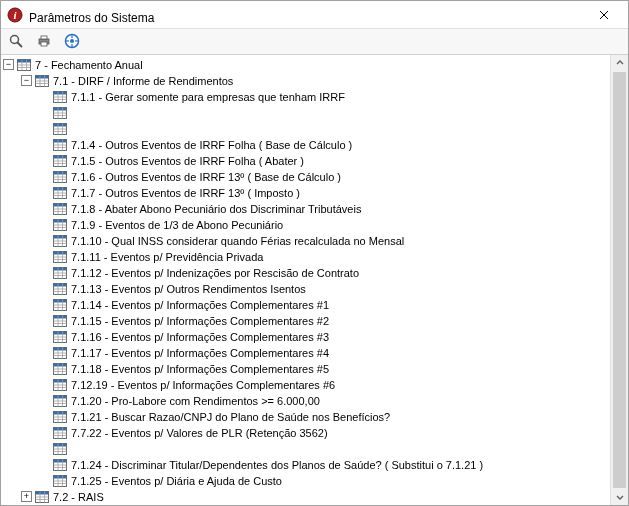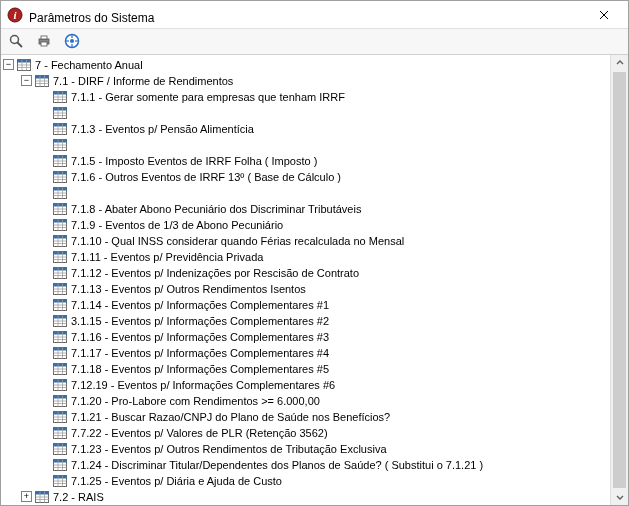--- a/index.html
+++ b/index.html
@@ -258,48 +258,48 @@
                     <div class="row">
                       <span class="expander empty"></span>
                       <span class="node-icon"><svg viewBox="0 0 14 12" width="14" height="12">
                           <rect x="0.5" y="0.5" width="13" height="11" fill="#fff" stroke="#6a6a6a" stroke-width="1"></rect>
                           <rect x="0.5" y="0.5" width="13" height="3" fill="#3a6ea5"></rect>
                           <line x1="0.5" y1="6" x2="13.5" y2="6" stroke="#a0a0a0" stroke-width="0.8"></line>
                           <line x1="0.5" y1="8.5" x2="13.5" y2="8.5" stroke="#a0a0a0" stroke-width="0.8"></line>
                           <line x1="5" y1="0.5" x2="5" y2="11.5" stroke="#a0a0a0" stroke-width="0.8"></line>
                           <line x1="9.5" y1="0.5" x2="9.5" y2="11.5" stroke="#a0a0a0" stroke-width="0.8"></line>
                         </svg></span>
-                      <span class="node-label">7.1.3 - Eventos p/ Pensão Alimentícia</span>
-                    </div>
-                  </li>
-                  <li class="node">
-                    <div class="row">
-                      <span class="expander empty"></span>
-                      <span class="node-icon"><svg viewBox="0 0 14 12" width="14" height="12">
-                          <rect x="0.5" y="0.5" width="13" height="11" fill="#fff" stroke="#6a6a6a" stroke-width="1"></rect>
-                          <rect x="0.5" y="0.5" width="13" height="3" fill="#3a6ea5"></rect>
-                          <line x1="0.5" y1="6" x2="13.5" y2="6" stroke="#a0a0a0" stroke-width="0.8"></line>
-                          <line x1="0.5" y1="8.5" x2="13.5" y2="8.5" stroke="#a0a0a0" stroke-width="0.8"></line>
-                          <line x1="5" y1="0.5" x2="5" y2="11.5" stroke="#a0a0a0" stroke-width="0.8"></line>
-                          <line x1="9.5" y1="0.5" x2="9.5" y2="11.5" stroke="#a0a0a0" stroke-width="0.8"></line>
-                        </svg></span>
-                    </div>
-                  </li>
-                  <li class="node">
-                    <div class="row">
-                      <span class="expander empty"></span>
-                      <span class="node-icon"><svg viewBox="0 0 14 12" width="14" height="12">
-                          <rect x="0.5" y="0.5" width="13" height="11" fill="#fff" stroke="#6a6a6a" stroke-width="1"></rect>
-                          <rect x="0.5" y="0.5" width="13" height="3" fill="#3a6ea5"></rect>
-                          <line x1="0.5" y1="6" x2="13.5" y2="6" stroke="#a0a0a0" stroke-width="0.8"></line>
-                          <line x1="0.5" y1="8.5" x2="13.5" y2="8.5" stroke="#a0a0a0" stroke-width="0.8"></line>
-                          <line x1="5" y1="0.5" x2="5" y2="11.5" stroke="#a0a0a0" stroke-width="0.8"></line>
-                          <line x1="9.5" y1="0.5" x2="9.5" y2="11.5" stroke="#a0a0a0" stroke-width="0.8"></line>
-                        </svg></span>
-                      <span class="node-label">7.1.5 - Imposto Eventos de IRRF Folha ( Imposto )</span>
+                    </div>
+                  </li>
+                  <li class="node">
+                    <div class="row">
+                      <span class="expander empty"></span>
+                      <span class="node-icon"><svg viewBox="0 0 14 12" width="14" height="12">
+                          <rect x="0.5" y="0.5" width="13" height="11" fill="#fff" stroke="#6a6a6a" stroke-width="1"></rect>
+                          <rect x="0.5" y="0.5" width="13" height="3" fill="#3a6ea5"></rect>
+                          <line x1="0.5" y1="6" x2="13.5" y2="6" stroke="#a0a0a0" stroke-width="0.8"></line>
+                          <line x1="0.5" y1="8.5" x2="13.5" y2="8.5" stroke="#a0a0a0" stroke-width="0.8"></line>
+                          <line x1="5" y1="0.5" x2="5" y2="11.5" stroke="#a0a0a0" stroke-width="0.8"></line>
+                          <line x1="9.5" y1="0.5" x2="9.5" y2="11.5" stroke="#a0a0a0" stroke-width="0.8"></line>
+                        </svg></span>
+                      <span class="node-label">7.1.4 - Outros Eventos de IRRF Folha ( Base de Cálculo )</span>
+                    </div>
+                  </li>
+                  <li class="node">
+                    <div class="row">
+                      <span class="expander empty"></span>
+                      <span class="node-icon"><svg viewBox="0 0 14 12" width="14" height="12">
+                          <rect x="0.5" y="0.5" width="13" height="11" fill="#fff" stroke="#6a6a6a" stroke-width="1"></rect>
+                          <rect x="0.5" y="0.5" width="13" height="3" fill="#3a6ea5"></rect>
+                          <line x1="0.5" y1="6" x2="13.5" y2="6" stroke="#a0a0a0" stroke-width="0.8"></line>
+                          <line x1="0.5" y1="8.5" x2="13.5" y2="8.5" stroke="#a0a0a0" stroke-width="0.8"></line>
+                          <line x1="5" y1="0.5" x2="5" y2="11.5" stroke="#a0a0a0" stroke-width="0.8"></line>
+                          <line x1="9.5" y1="0.5" x2="9.5" y2="11.5" stroke="#a0a0a0" stroke-width="0.8"></line>
+                        </svg></span>
+                      <span class="node-label">7.1.5 - Outros Eventos de IRRF Folha ( Abater )</span>
                     </div>
                   </li>
                   <li class="node">
                     <div class="row">
                       <span class="expander empty"></span>
                       <span class="node-icon"><svg viewBox="0 0 14 12" width="14" height="12">
                           <rect x="0.5" y="0.5" width="13" height="11" fill="#fff" stroke="#6a6a6a" stroke-width="1"></rect>
                           <rect x="0.5" y="0.5" width="13" height="3" fill="#3a6ea5"></rect>
                           <line x1="0.5" y1="6" x2="13.5" y2="6" stroke="#a0a0a0" stroke-width="0.8"></line>
                           <line x1="0.5" y1="8.5" x2="13.5" y2="8.5" stroke="#a0a0a0" stroke-width="0.8"></line>
@@ -313,20 +313,21 @@
                     <div class="row">
                       <span class="expander empty"></span>
                       <span class="node-icon"><svg viewBox="0 0 14 12" width="14" height="12">
                           <rect x="0.5" y="0.5" width="13" height="11" fill="#fff" stroke="#6a6a6a" stroke-width="1"></rect>
                           <rect x="0.5" y="0.5" width="13" height="3" fill="#3a6ea5"></rect>
                           <line x1="0.5" y1="6" x2="13.5" y2="6" stroke="#a0a0a0" stroke-width="0.8"></line>
                           <line x1="0.5" y1="8.5" x2="13.5" y2="8.5" stroke="#a0a0a0" stroke-width="0.8"></line>
                           <line x1="5" y1="0.5" x2="5" y2="11.5" stroke="#a0a0a0" stroke-width="0.8"></line>
                           <line x1="9.5" y1="0.5" x2="9.5" y2="11.5" stroke="#a0a0a0" stroke-width="0.8"></line>
                         </svg></span>
+                      <span class="node-label">7.1.7 - Outros Eventos de IRRF 13º ( Imposto )</span>
                     </div>
                   </li>
                   <li class="node">
                     <div class="row">
                       <span class="expander empty"></span>
                       <span class="node-icon"><svg viewBox="0 0 14 12" width="14" height="12">
                           <rect x="0.5" y="0.5" width="13" height="11" fill="#fff" stroke="#6a6a6a" stroke-width="1"></rect>
                           <rect x="0.5" y="0.5" width="13" height="3" fill="#3a6ea5"></rect>
                           <line x1="0.5" y1="6" x2="13.5" y2="6" stroke="#a0a0a0" stroke-width="0.8"></line>
                           <line x1="0.5" y1="8.5" x2="13.5" y2="8.5" stroke="#a0a0a0" stroke-width="0.8"></line>
@@ -424,21 +425,21 @@
                     <div class="row">
                       <span class="expander empty"></span>
                       <span class="node-icon"><svg viewBox="0 0 14 12" width="14" height="12">
                           <rect x="0.5" y="0.5" width="13" height="11" fill="#fff" stroke="#6a6a6a" stroke-width="1"></rect>
                           <rect x="0.5" y="0.5" width="13" height="3" fill="#3a6ea5"></rect>
                           <line x1="0.5" y1="6" x2="13.5" y2="6" stroke="#a0a0a0" stroke-width="0.8"></line>
                           <line x1="0.5" y1="8.5" x2="13.5" y2="8.5" stroke="#a0a0a0" stroke-width="0.8"></line>
                           <line x1="5" y1="0.5" x2="5" y2="11.5" stroke="#a0a0a0" stroke-width="0.8"></line>
                           <line x1="9.5" y1="0.5" x2="9.5" y2="11.5" stroke="#a0a0a0" stroke-width="0.8"></line>
                         </svg></span>
-                      <span class="node-label">3.1.15 - Eventos p/ Informações Complementares #2</span>
+                      <span class="node-label">7.1.15 - Eventos p/ Informações Complementares #2</span>
                     </div>
                   </li>
                   <li class="node">
                     <div class="row">
                       <span class="expander empty"></span>
                       <span class="node-icon"><svg viewBox="0 0 14 12" width="14" height="12">
                           <rect x="0.5" y="0.5" width="13" height="11" fill="#fff" stroke="#6a6a6a" stroke-width="1"></rect>
                           <rect x="0.5" y="0.5" width="13" height="3" fill="#3a6ea5"></rect>
                           <line x1="0.5" y1="6" x2="13.5" y2="6" stroke="#a0a0a0" stroke-width="0.8"></line>
                           <line x1="0.5" y1="8.5" x2="13.5" y2="8.5" stroke="#a0a0a0" stroke-width="0.8"></line>
@@ -536,21 +537,20 @@
                     <div class="row">
                       <span class="expander empty"></span>
                       <span class="node-icon"><svg viewBox="0 0 14 12" width="14" height="12">
                           <rect x="0.5" y="0.5" width="13" height="11" fill="#fff" stroke="#6a6a6a" stroke-width="1"></rect>
                           <rect x="0.5" y="0.5" width="13" height="3" fill="#3a6ea5"></rect>
                           <line x1="0.5" y1="6" x2="13.5" y2="6" stroke="#a0a0a0" stroke-width="0.8"></line>
                           <line x1="0.5" y1="8.5" x2="13.5" y2="8.5" stroke="#a0a0a0" stroke-width="0.8"></line>
                           <line x1="5" y1="0.5" x2="5" y2="11.5" stroke="#a0a0a0" stroke-width="0.8"></line>
                           <line x1="9.5" y1="0.5" x2="9.5" y2="11.5" stroke="#a0a0a0" stroke-width="0.8"></line>
                         </svg></span>
-                      <span class="node-label">7.1.23 - Eventos p/ Outros Rendimentos de Tributação Exclusiva</span>
                     </div>
                   </li>
                   <li class="node">
                     <div class="row">
                       <span class="expander empty"></span>
                       <span class="node-icon"><svg viewBox="0 0 14 12" width="14" height="12">
                           <rect x="0.5" y="0.5" width="13" height="11" fill="#fff" stroke="#6a6a6a" stroke-width="1"></rect>
                           <rect x="0.5" y="0.5" width="13" height="3" fill="#3a6ea5"></rect>
                           <line x1="0.5" y1="6" x2="13.5" y2="6" stroke="#a0a0a0" stroke-width="0.8"></line>
                           <line x1="0.5" y1="8.5" x2="13.5" y2="8.5" stroke="#a0a0a0" stroke-width="0.8"></line>

